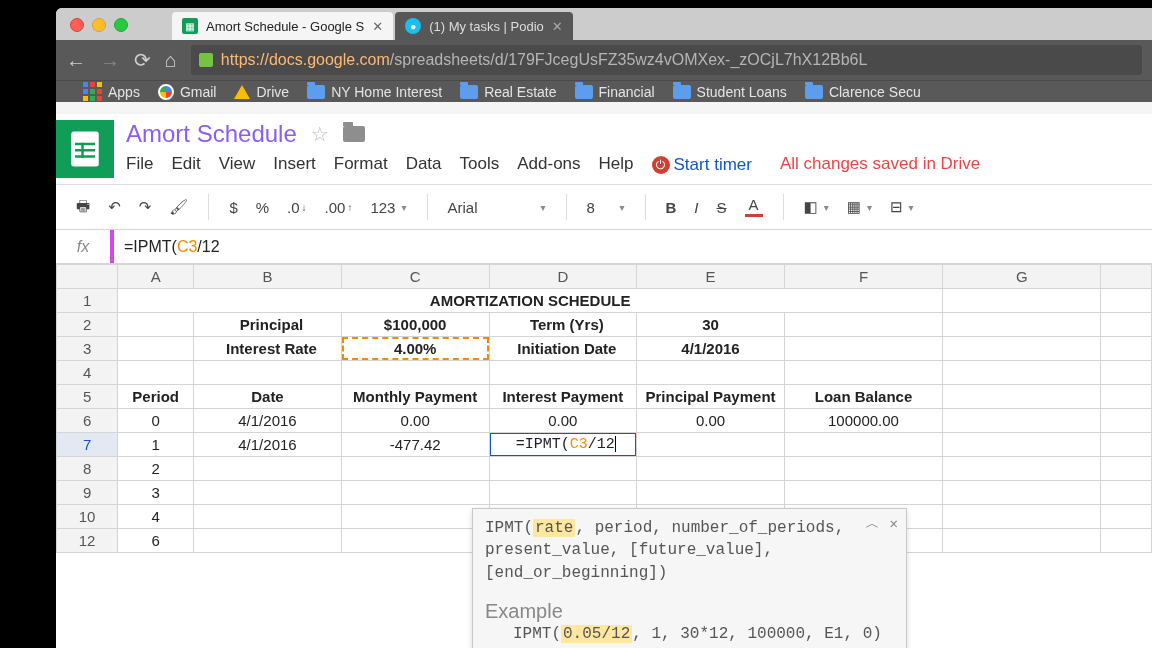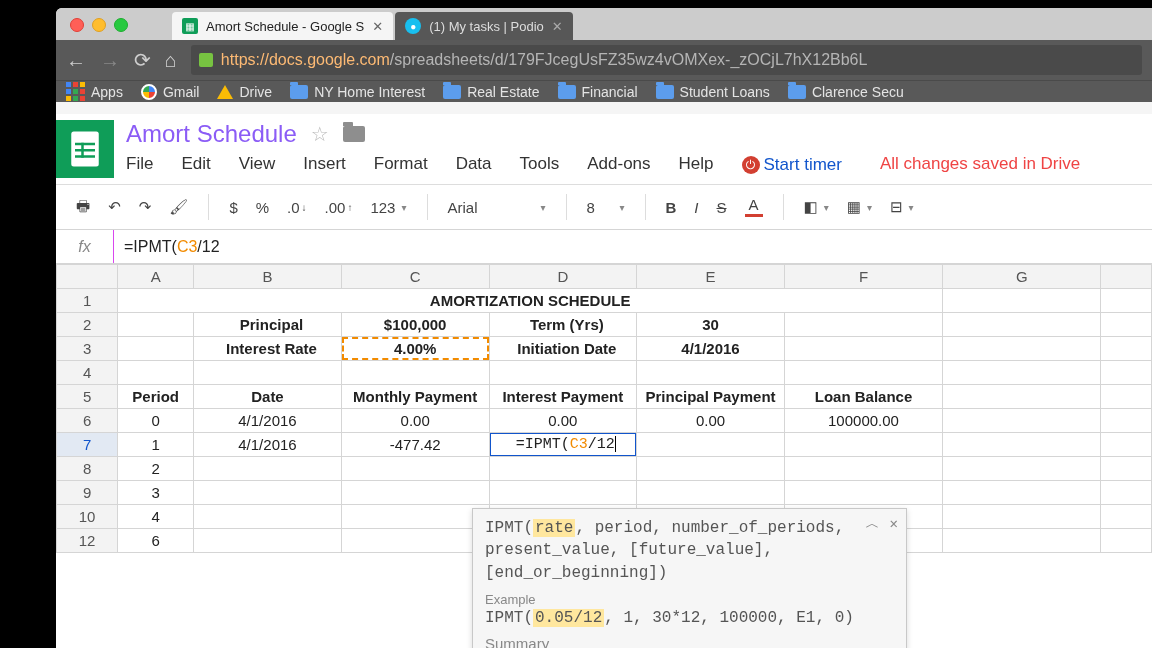--- a/index.html
+++ b/index.html
@@ -88,21 +88,21 @@
     white-space:nowrap;
   }
   .lock { width:14px; height:14px; background:#77c341; border-radius:2px; margin-right:8px; position:relative;}
   .url-green { color:#fdba74; }
   .url-gray { color:#b5b5b5; }
   .bookmark-bar {
     height: 22px;
     background:#595959;
     display:flex;
     align-items:center;
-    padding:0 10px;
+    padding:0 27px;
     gap: 18px;
     color:#e4e4e4;
     font-size:14px;
     border-top:1px solid #4a4a4a;
   }
   .bm { display:flex; align-items:center; gap:6px; cursor:pointer;}
   .bm .fld { width:18px; height:14px; background:#5c9ded; border-radius:2px; position:relative;}
   .bm .fld::before { content:''; position:absolute; top:-3px; left:0; width:8px; height:3px; background:#5c9ded; border-radius:1px 1px 0 0;}
   .apps-icon { display:grid; grid-template-columns:repeat(3,5px); grid-template-rows:repeat(3,5px); gap:2px;}
   .apps-icon span{ width:5px; height:5px; background:#bbb;}
@@ -122,37 +122,37 @@
   }
   .sheets-logo {
     width:58px; height:58px; background:#0f9d58; display:flex; align-items:center; justify-content:center; margin-right:12px;
   }
   .sheets-logo svg { width:30px; height:38px; }
   .title-row { display:flex; align-items:center; gap:14px; }
   .doc-title { font-size:24px; color:#8b5cf6; }
   .star { color:#bbb; font-size:20px; cursor:pointer;}
   .folder-icon { width:22px; height:16px; background:#8e8e8e; border-radius:2px; position:relative; cursor:pointer;}
   .folder-icon::before{content:''; position:absolute; top:-4px; left:0; width:10px; height:4px; background:#8e8e8e; border-radius:1px 1px 0 0;}
-  .menu-row { display:flex; gap:28px; margin-top:6px; font-size:17px; color:#333; align-items: baseline; }
+  .menu-row { display:flex; gap:18px; margin-top:6px; font-size:17px; color:#333; align-items: baseline; }
   .menu-row .menu-item { cursor:pointer; }
   .start-timer { color:#1155cc; display:flex; align-items:center; gap:4px;}
   .timer-icon{ width:18px; height:18px; border-radius:50%; background:#d23f31; color:#fff; display:flex; align-items:center; justify-content:center; font-size:12px;}
   .saved-msg { color:#ef4444; margin-left:10px;}
   .toolbar {
     height:46px; border-top:1px solid #ddd; border-bottom:1px solid #d5d5d5;
     display:flex; align-items:center; padding:0 14px; gap:6px; font-size:15px; color:#444;
     margin-top:6px;
   }
   .tb { padding:4px 6px; cursor:pointer; display:flex; align-items:center; gap:2px;}
   .tb.sep { width:1px; height:26px; background:#ddd; margin:0 8px; padding:0;}
   .tb .caret { font-size:10px; color:#888; margin-left:4px;}
   .formula-row {
     height:34px; border-bottom:1px solid #d5d5d5; display:flex; align-items:center;
   }
-  .fx-label { width:58px; text-align:center; font-style:italic; color:#888; font-size:16px; border-right:1px solid #d946ef; height:100%; display:flex; align-items:center; justify-content:center;}
+  .fx-label { width:58px; text-align:center; font-style:italic; color:#888; font-size:16px; border-right:4px solid #d946ef; height:100%; display:flex; align-items:center; justify-content:center;}
   .formula-input { flex:1; padding:0 10px; font-size:16px; color:#222; font-family:Arial; }
   .formula-input .cellref { color:#f28b00; }
 
   .sheet { position:relative; }
   table.grid { border-collapse:collapse; width:100%; table-layout:fixed;}
   table.grid th, table.grid td {
     border:1px solid #d5d5d5; font-size:15px; color:#222; height:24px;
     text-align:center; overflow:hidden; white-space:nowrap;
   }
   table.grid th { background:#f3f3f3; font-weight:normal; color:#555;}
@@ -193,22 +193,22 @@
     border:1px solid #c8c8c8;
     box-shadow: 0 2px 6px rgba(0,0,0,0.15);
     padding:8px 12px 10px;
     font-family: 'Courier New', monospace;
     font-size:16px;
     color:#555;
   }
   .tooltip .syntax { line-height:1.4; }
   .tooltip .hl { background:#ffe79e; padding:0 2px;}
   .tooltip .controls { position:absolute; top:6px; right:8px; color:#888; font-size:14px; display:flex; gap:10px; cursor:pointer;}
-  .tooltip .ex-label { font-family:Arial; color:#888; font-size:13px; margin-top:8px;}
-  .tooltip .ex { margin-top:2px;}
+  .tooltip .ex-label { font-family:Arial; color:#888; font-size:20px; margin-top:16px;}
+  .tooltip .ex { margin-top:2px;margin-left:28px;}
   .tooltip .sum-label { font-family:Arial; color:#888; font-size:15px; margin-top:8px;}
 </style>
 </head>
 <body>
 
 <div class="chrome-window">
 
   <div class="tab-strip">
     <div class="traffic-lights">
       <span class="tl-red"></span>

